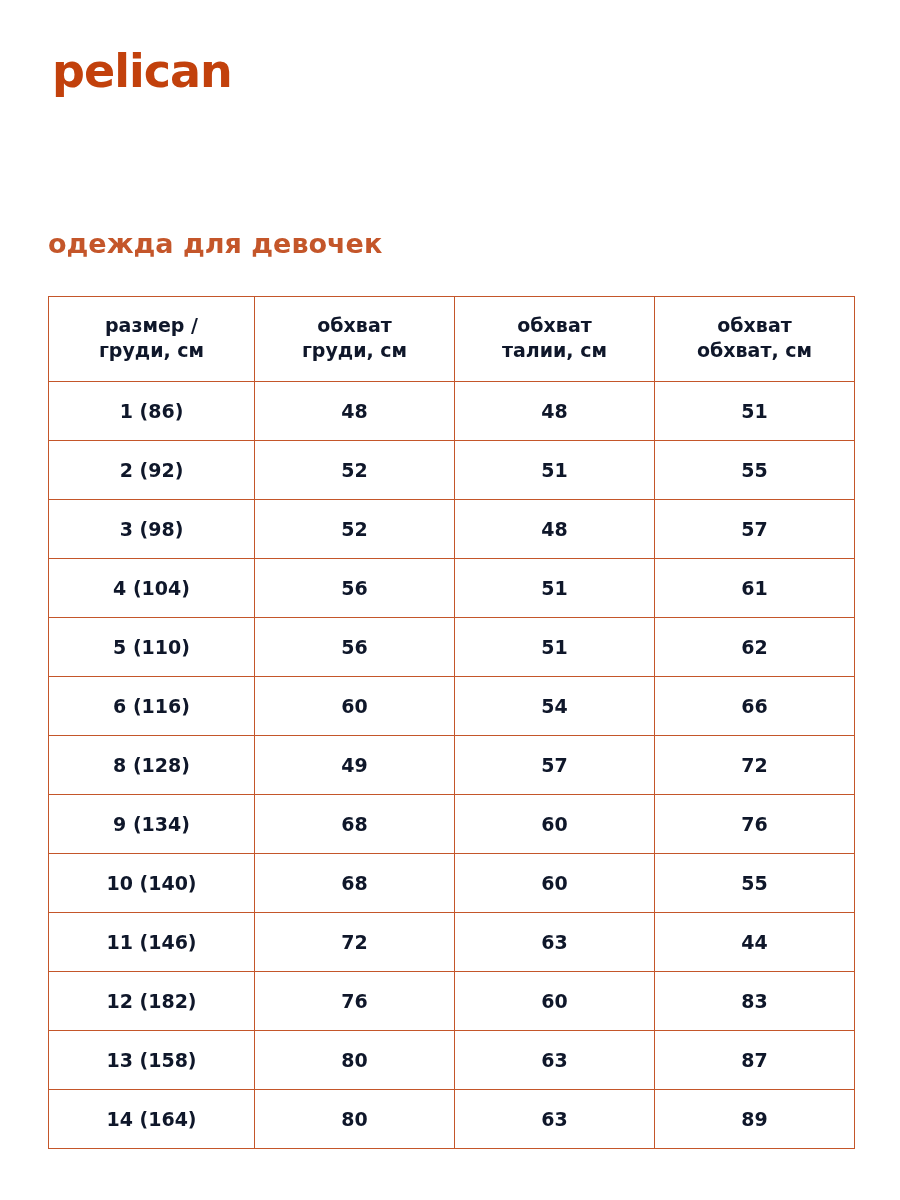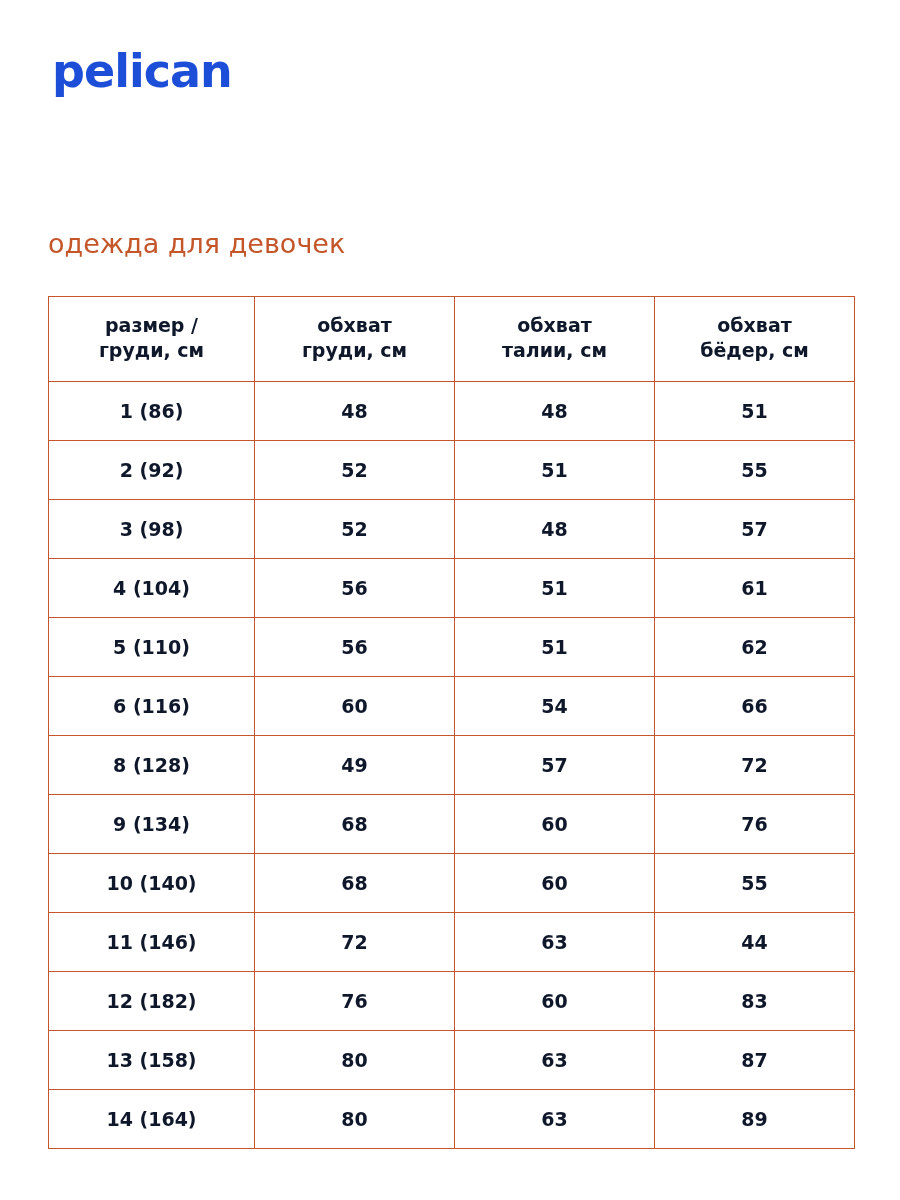--- a/index.html
+++ b/index.html
@@ -20,29 +20,29 @@
     box-sizing: border-box;
   }
   .brand {
     position: absolute;
     left: 52px;
     top: 48px;
     font-family: "DejaVu Sans", sans-serif;
     font-size: 46px;
     font-weight: bold;
     letter-spacing: -1px;
-    color: #1d4ed8;
+    color: #c2410c;
     line-height: 1;
   }
   .doc-title {
     position: absolute;
     left: 48px;
     top: 228px;
     font-size: 27px;
-    font-weight: normal;
+    font-weight: bold;
     color: #c4562a;
     letter-spacing: 0px;
   }
   table.size-table {
     position: absolute;
     left: 48px;
     top: 296px;
     width: 806px;
     border-collapse: collapse;
     table-layout: fixed;
@@ -97,21 +97,21 @@
         <th>
           <span class="hdr-line">обхват</span>
           <span class="hdr-line">груди, см</span>
         </th>
         <th>
           <span class="hdr-line">обхват</span>
           <span class="hdr-line">талии, см</span>
         </th>
         <th>
           <span class="hdr-line">обхват</span>
-          <span class="hdr-line">бёдер, см</span>
+          <span class="hdr-line">обхват, см</span>
         </th>
       </tr>
     </thead>
     <tbody>
       <tr>
         <td>1 (86)</td>
         <td>48</td>
         <td>48</td>
         <td>51</td>
       </tr>

